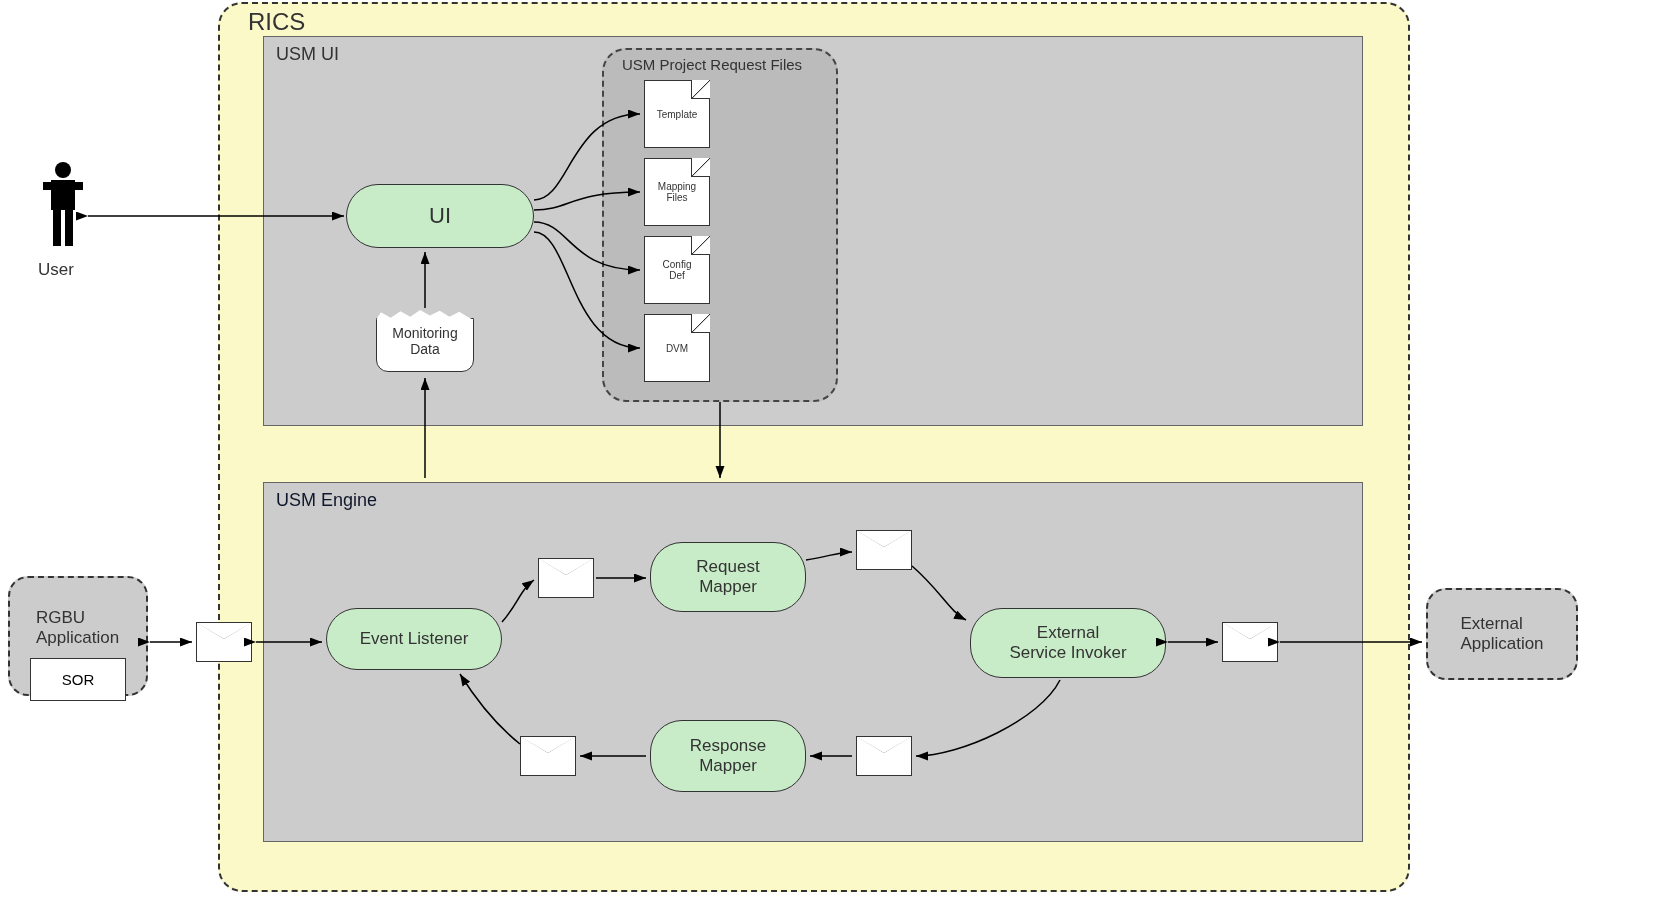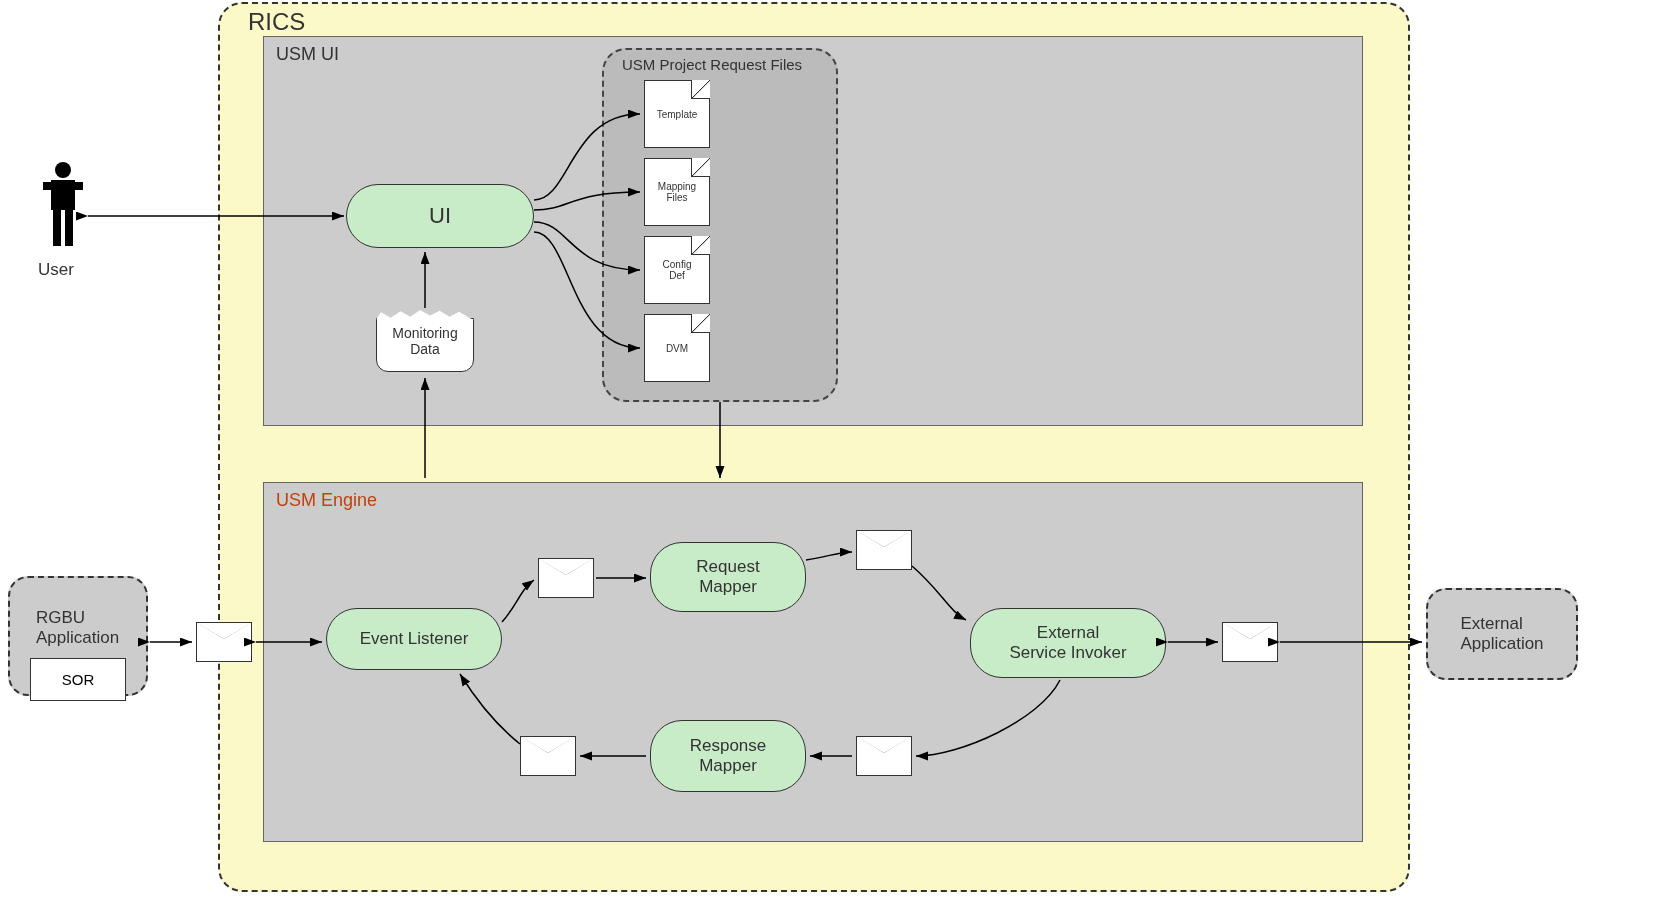--- a/index.html
+++ b/index.html
@@ -6,21 +6,21 @@
 body { font-family: Arial, sans-serif; background: #fff; width: 1660px; height: 897px; position: relative; }
 .canvas { position: absolute; top: 0; left: 0; width: 1660px; height: 897px; }
 
 .rics-box { position: absolute; left: 218px; top: 2px; width: 1192px; height: 890px; border: 2px dashed #333; border-radius: 24px; background: #fbf9c7; }
 .rics-label { position: absolute; left: 248px; top: 8px; font-size: 24px; color: #333; }
 
 .usm-ui-box { position: absolute; left: 263px; top: 36px; width: 1100px; height: 390px; background: #ccc; border: 1px solid #666; }
 .usm-ui-label { position: absolute; left: 276px; top: 44px; font-size: 18px; color: #333; }
 
 .usm-engine-box { position: absolute; left: 263px; top: 482px; width: 1100px; height: 360px; background: #ccc; border: 1px solid #666; }
-.usm-engine-label { position: absolute; left: 276px; top: 490px; font-size: 18px; color: #c2410c; }
+.usm-engine-label { position: absolute; left: 276px; top: 490px; font-size: 18px; color: #0f172a; }
 
 .config-box { position: absolute; left: 602px; top: 48px; width: 236px; height: 354px; border: 2px dashed #444; border-radius: 24px; background: #bbb; }
 .config-label { position: absolute; left: 622px; top: 56px; font-size: 15px; color: #333; }
 
 .greenbox { position: absolute; background: #c8ecc8; border: 1px solid #333; border-radius: 32px; display: flex; align-items: center; justify-content: center; text-align: center; font-size: 17px; color: #333; padding: 4px; }
 
 .file-icon { position: absolute; width: 66px; height: 68px; background: #fff; border: 1px solid #333; }
 .file-icon::before { content: ''; position: absolute; right: -1px; top: -1px; width: 18px; height: 18px; background: linear-gradient(135deg, #fff 49%, #333 50%, #333 52%, #fff 53%); border-left: 1px solid #333; border-bottom: 1px solid #333; }
 .file-icon .flabel { position: absolute; width: 100%; text-align: center; top: 50%; transform: translateY(-50%); font-size: 10px; color: #333; line-height: 1.1; }
 

